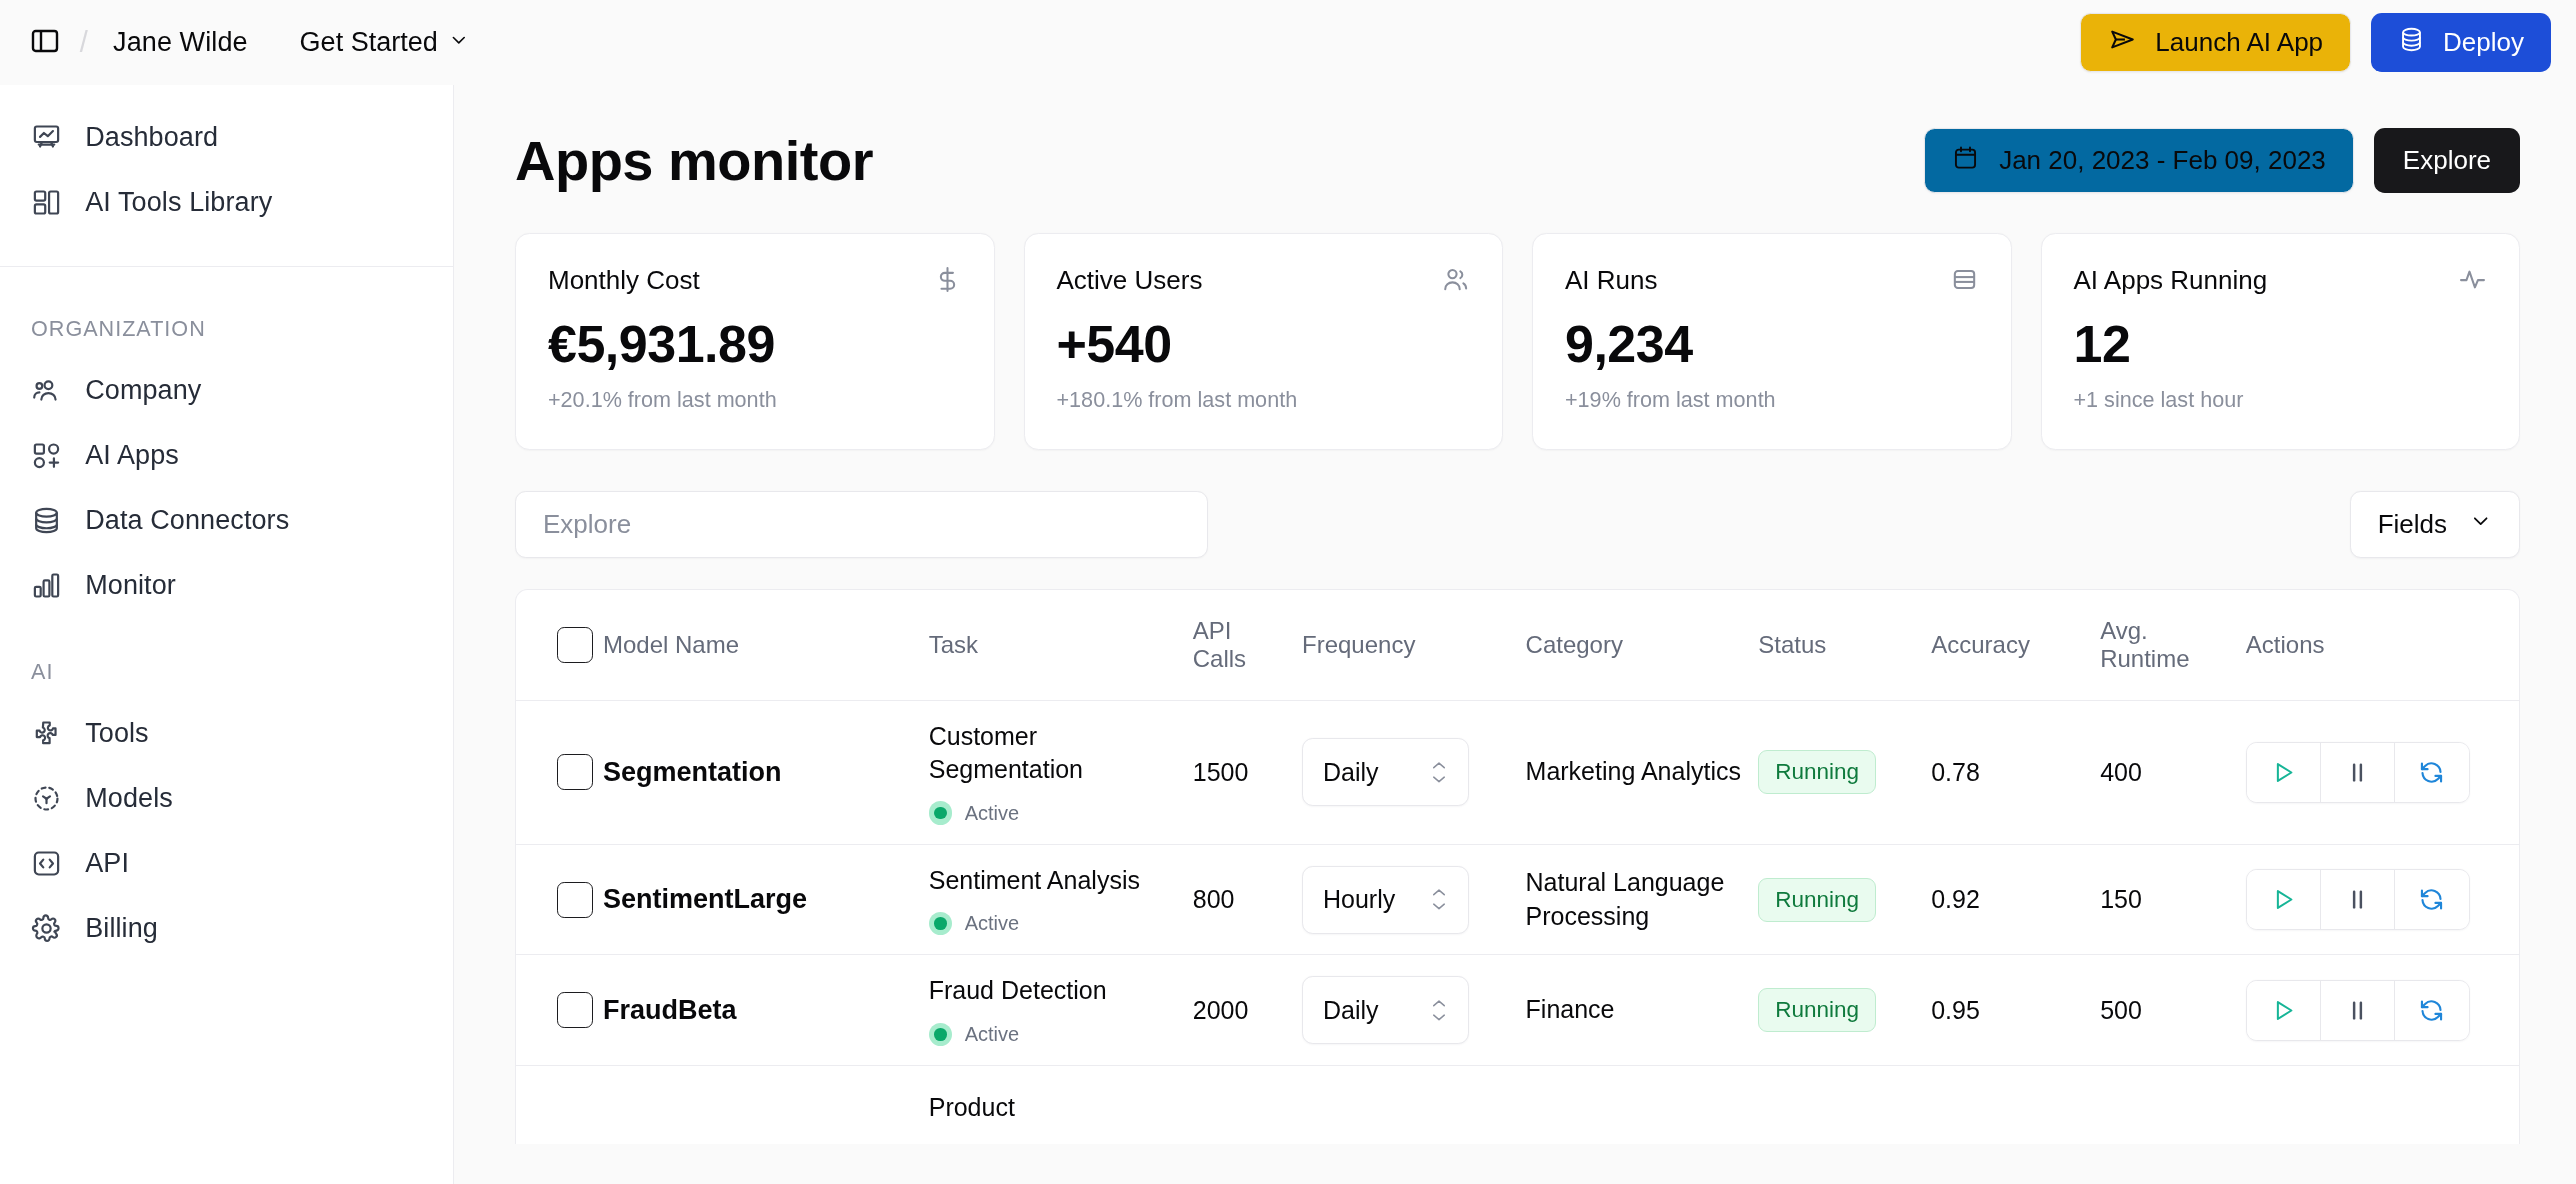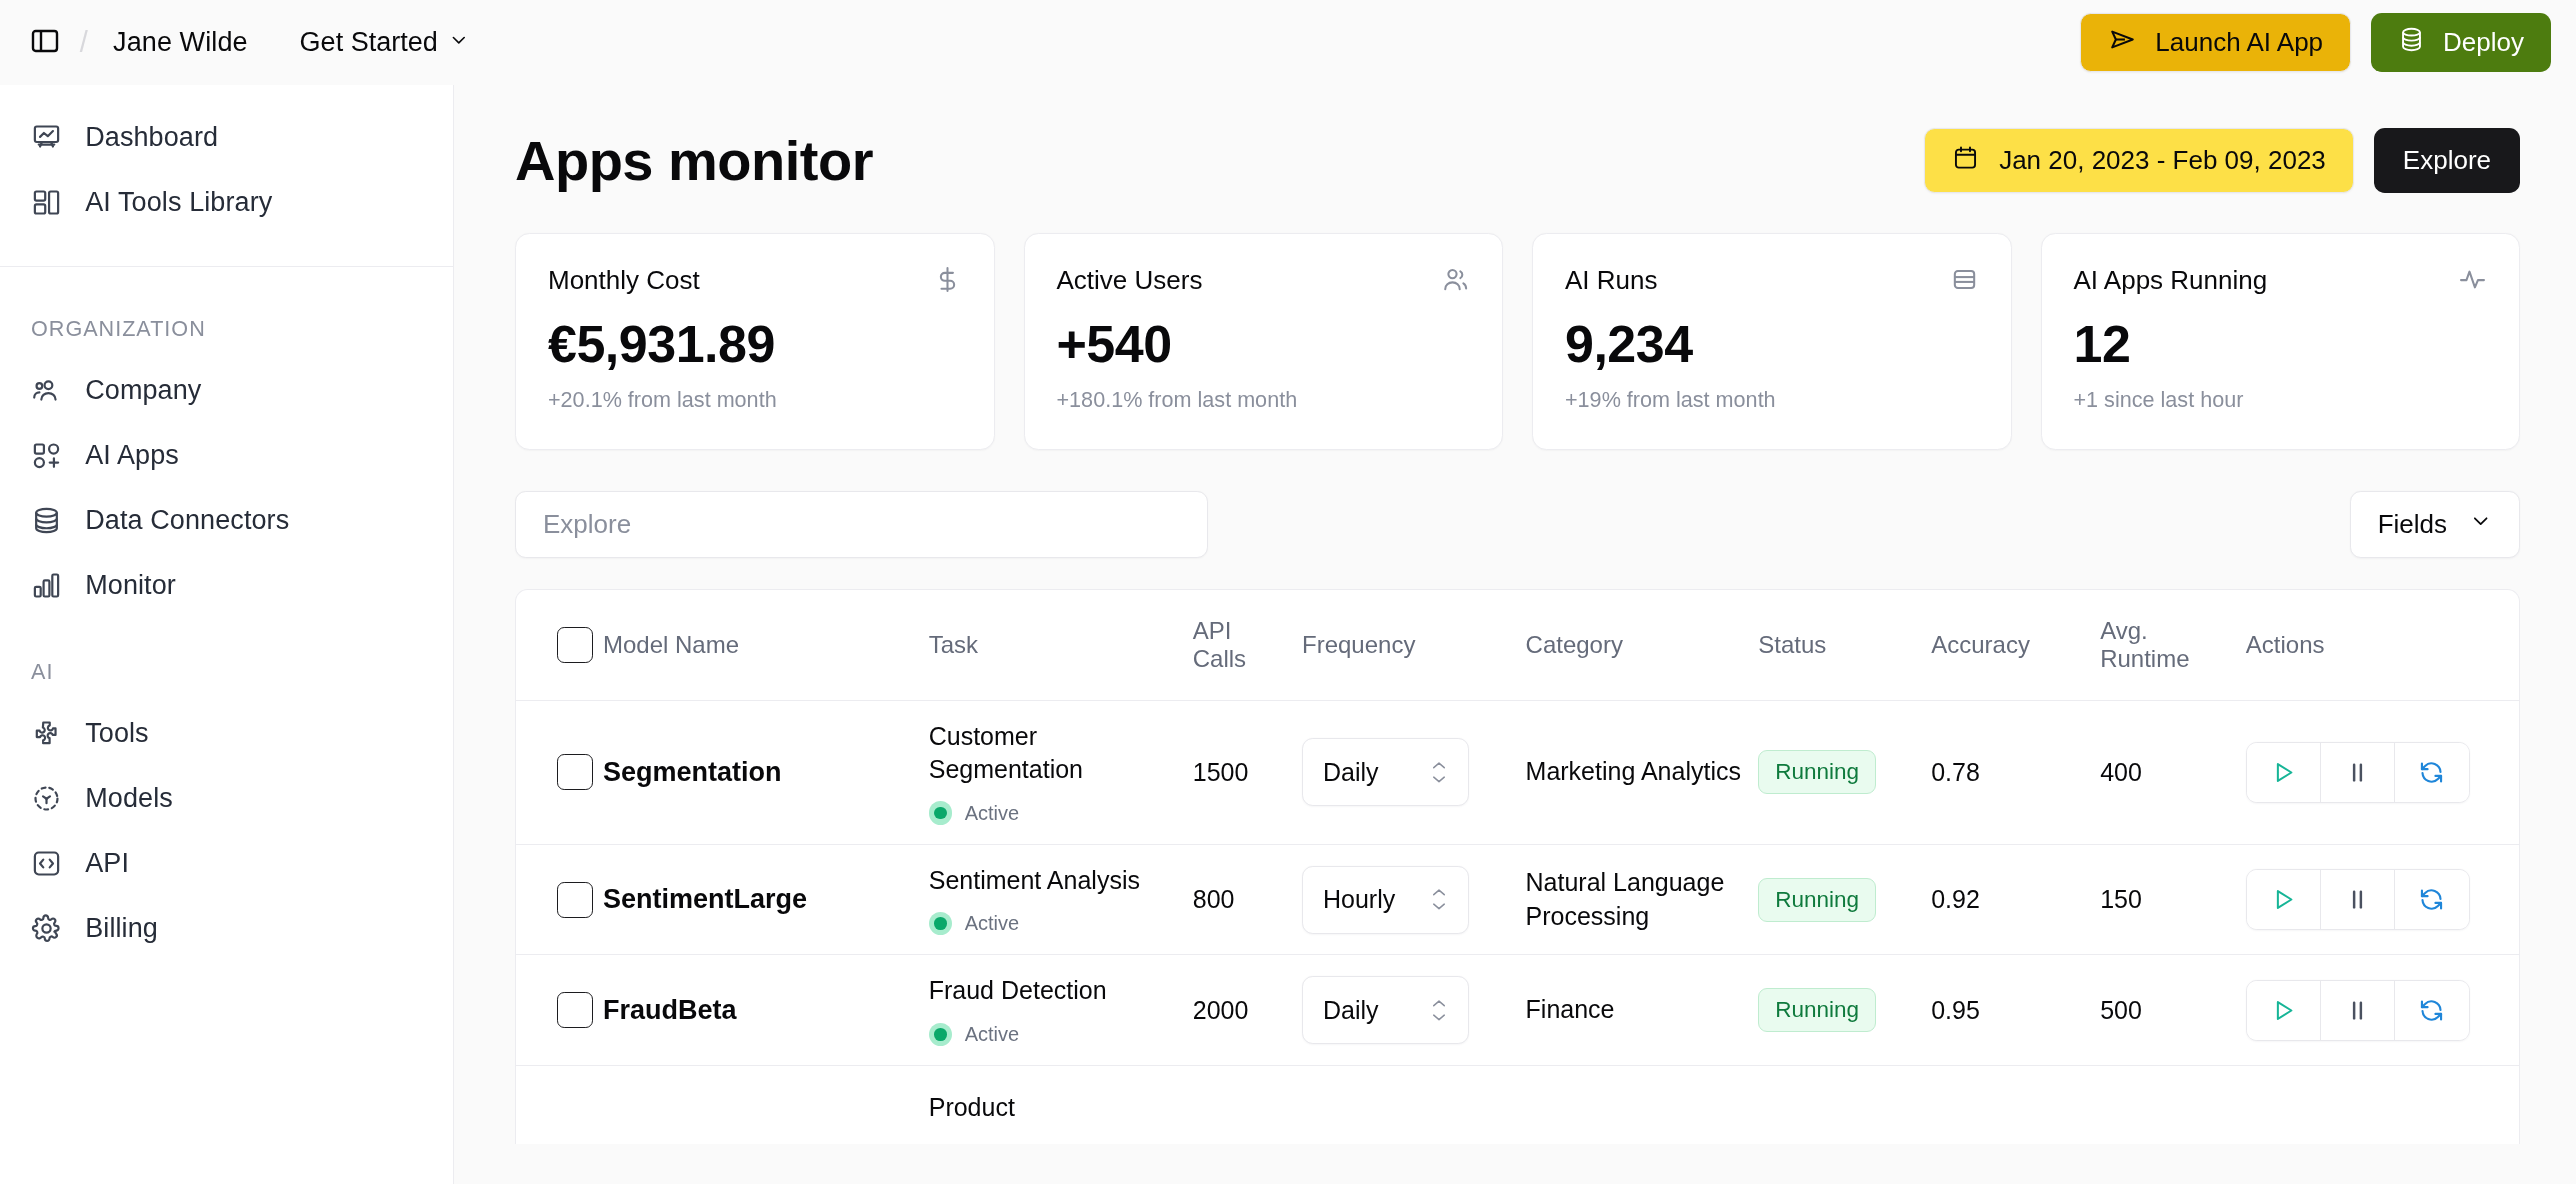--- a/index.html
+++ b/index.html
@@ -40,21 +40,21 @@
   .btn-launch {
     display: flex; align-items: center; gap: 18px;
     height: 59px; padding: 0 27px;
     background: #eab308; border: 0.9px solid #e8e8ec; border-radius: 10.8px;
     font-size: 26px; color: #09090b; cursor: pointer;
     box-shadow: 0 0.9px 1.8px rgba(16,24,40,.05);
   }
   .btn-deploy {
     display: flex; align-items: center; gap: 18px;
     height: 59px; padding: 8px 27px;
-    background: #4d7c0f; border: none; border-radius: 10.8px;
+    background: #1d4ed8; border: none; border-radius: 10.8px;
     font-size: 26px; color: #ffffff; cursor: pointer;
   }
 
   
   .body { display: flex; flex: 1 1 auto; min-height: 0; }
 
   
   .sidebar {
     width: 454px; flex: 0 0 454px;
     background: #ffffff;
@@ -86,21 +86,21 @@
     overflow: hidden;
   }
   .main-head { display: flex; align-items: center; margin-bottom: 40px; }
   .page-title {
     font-size: 56px; font-weight: 700; color: #09090b; letter-spacing: -0.5px;
   }
   .head-right { margin-left: auto; display: flex; align-items: center; gap: 20px; }
   .daterange {
     display: flex; align-items: center; gap: 20px;
     height: 65px; padding: 0 27px;
-    background: #fde047; border: 0.9px solid #e8e8ec; border-radius: 10.8px;
+    background: #0369a1; border: 0.9px solid #e8e8ec; border-radius: 10.8px;
     font-size: 26px; color: #09090b; cursor: pointer;
     box-shadow: 0 0.9px 1.8px rgba(16,24,40,.04);
   }
   .btn-explore {
     height: 65px; padding: 0 29px;
     background: #18181b; border: none; border-radius: 10.8px;
     font-size: 26px; color: #ffffff; cursor: pointer;
   }
 
   

